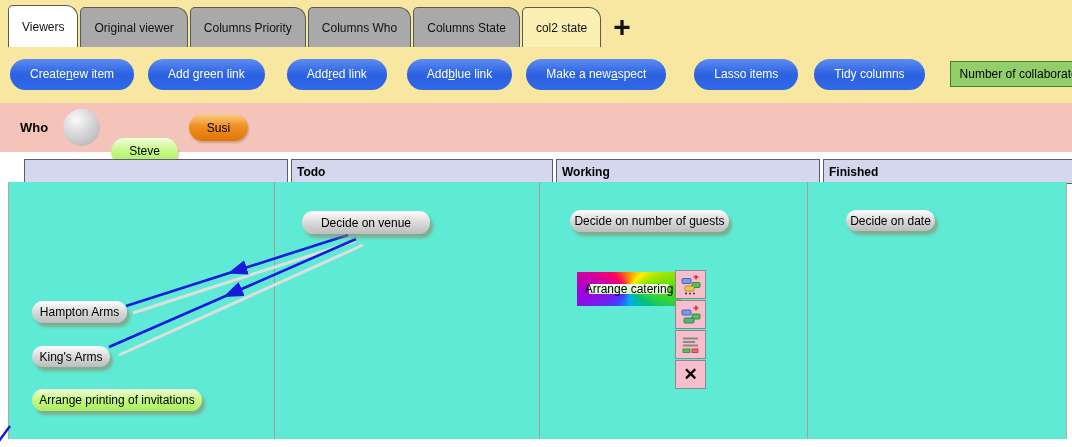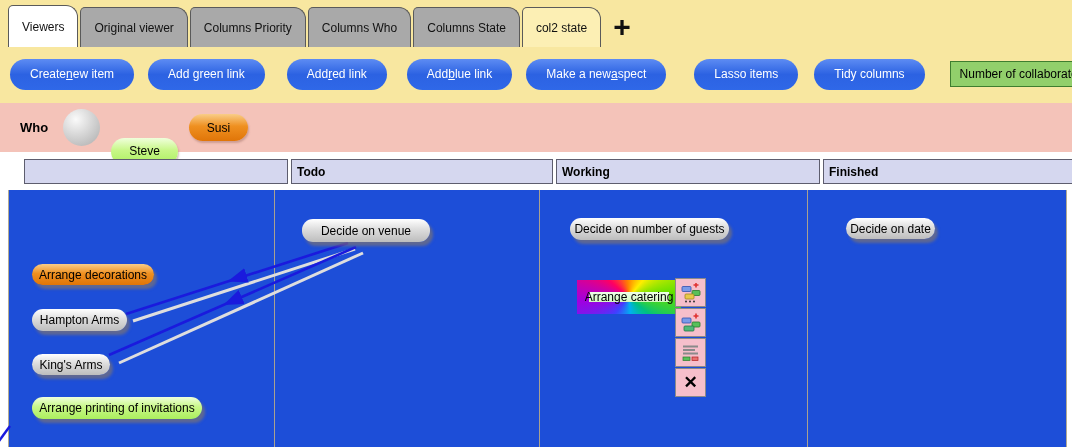--- a/index.html
+++ b/index.html
@@ -54,22 +54,22 @@
   .userpill.orange{background:linear-gradient(180deg,#f9cd88 0%,#ef9020 45%,#e07508 100%);}
   
   .headerrow{position:absolute;left:8px;top:159px;height:25px;display:flex;padding-left:16px;}
   .hcell{
     box-sizing:border-box;height:25px;background:#d5d7ef;border:1px solid #5d5d6e;
     display:flex;align-items:center;padding-left:5px;
     font-size:12px;font-weight:bold;color:#000;margin-right:3px;
   }
   
   .board{
-    position:absolute;left:8px;top:190px;width:1057px;height:257px;
-    background:#1d4ed8;border-left:1px solid #b4ab92;border-right:1px solid #b4ab92;
+    position:absolute;left:8px;top:182px;width:1057px;height:257px;
+    background:#5eead4;border-left:1px solid #b4ab92;border-right:1px solid #b4ab92;
   }
   .vline{position:absolute;top:0;width:1px;height:257px;background:#a9a190;}
   .pill{
     position:absolute;box-sizing:border-box;border-radius:11px;
     display:flex;align-items:center;justify-content:center;
     font-size:12px;color:#000;white-space:nowrap;
     box-shadow:3px 4px 3px rgba(150,125,90,0.55);
   }
   .pill.gray{background:linear-gradient(180deg,#ffffff 0%,#dddddd 45%,#bdbdbd 100%);}
   .pill.orange{background:linear-gradient(180deg,#f9cd88 0%,#ef9020 45%,#e07508 100%);}
@@ -185,21 +185,20 @@
         <path d="M0,0 L20,7.5 L0,15 Z" fill="#1a1add"></path>
       </marker>
     </defs>
     <line x1="346" y1="59" x2="124" y2="131" stroke="#dedede" stroke-width="3"></line>
     <line x1="354" y1="63" x2="110" y2="173" stroke="#dedede" stroke-width="3"></line>
     <polyline points="339,53 228,88.5 117,124" fill="none" stroke="#1a1add" stroke-width="2.6" marker-mid="url(#arrBlue)"></polyline>
     <polyline points="347,57 223.5,111 100,165" fill="none" stroke="#1a1add" stroke-width="2.6" marker-mid="url(#arrBlue)"></polyline>
   </svg>
 
   <div class="pill gray" style="left:293px;top:29px;width:128px;height:23px;">Decide on venue</div>
-  <div class="pill orange" style="left:23px;top:74px;width:122px;height:21px;">Arrange decorations</div>
   <div class="pill gray" style="left:23px;top:119px;width:95px;height:22px;">Hampton Arms</div>
   <div class="pill gray" style="left:23px;top:164px;width:78px;height:21px;">King's Arms</div>
   <div class="pill green" style="left:23px;top:207px;width:170px;height:22px;">Arrange printing of invitations</div>
   <div class="pill gray" style="left:561px;top:28px;width:159px;height:22px;">Decide on number of guests</div>
   <div class="pill gray" style="left:837px;top:28px;width:89px;height:21px;">Decide on date</div>
 
   <div class="selwrap">
     <div class="selinner">Arrange catering</div>
   </div>
 

